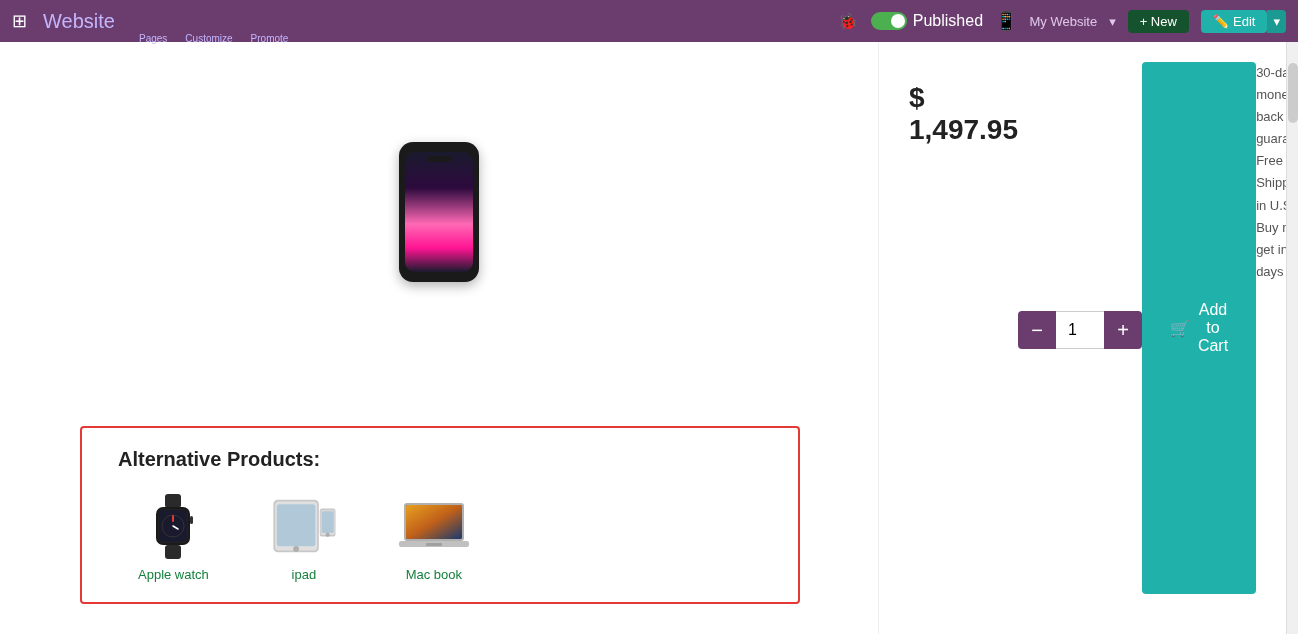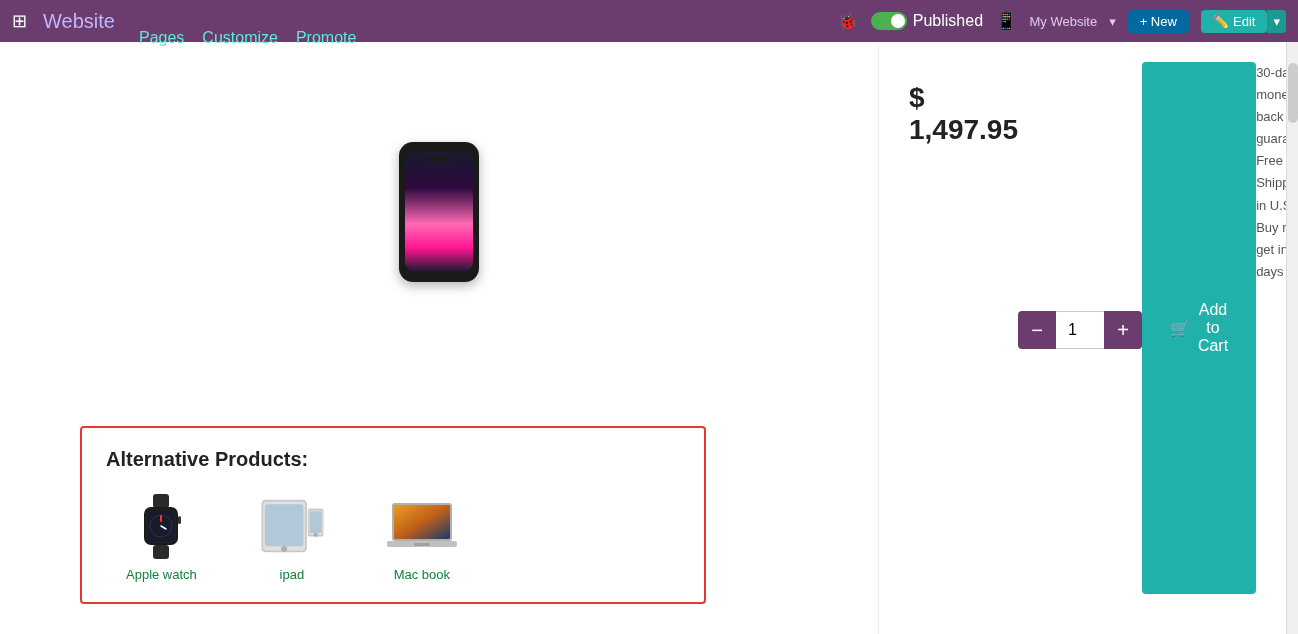--- a/index.html
+++ b/index.html
@@ -27,23 +27,23 @@
       color: #c4b5fd;
       font-size: 20px;
       font-weight: normal;
       margin-right: 8px;
     }
     .navbar-links {
       display: flex;
       gap: 18px;
     }
     .navbar-links a {
-      color: #5eead4;
+      color: #c4b5fd;
       text-decoration: none;
-      font-size: 16px;
+      font-size: 10px;
       margin-top: 34px;
     }
     .navbar-right {
       margin-left: auto;
       display: flex;
       align-items: center;
       gap: 12px;
     }
     .navbar-bug-icon {
       color: #e0c8e8;
@@ -83,21 +83,21 @@
       color: #e0c8e8;
       font-size: 13px;
       background: none;
       border: none;
       cursor: pointer;
       display: flex;
       align-items: center;
       gap: 12px;
     }
     .new-btn {
-      background: #0369a1;
+      background: #14532d;
       color: #fff;
       border: none;
       border-radius: 4px;
       padding: 4px 12px;
       font-size: 13px;
       cursor: pointer;
       display: flex;
       align-items: center;
       gap: 4px;
     }
@@ -174,22 +174,22 @@
       top: 4px;
       left: 50%;
       transform: translateX(-50%);
     }
 
     
     .alt-products-section {
       border: 2.5px solid #e53935;
       border-radius: 4px;
       margin: 20px 40px;
-      padding: 20px 24px;
-      width: 626px;
+      padding: 20px 36px;
+      width: 720px;
       position: absolute;
       bottom: 10px;
       left: 40px;
     }
     .alt-products-title {
       font-size: 20px;
       font-weight: bold;
       margin-bottom: 20px;
       color: #222;
     }

